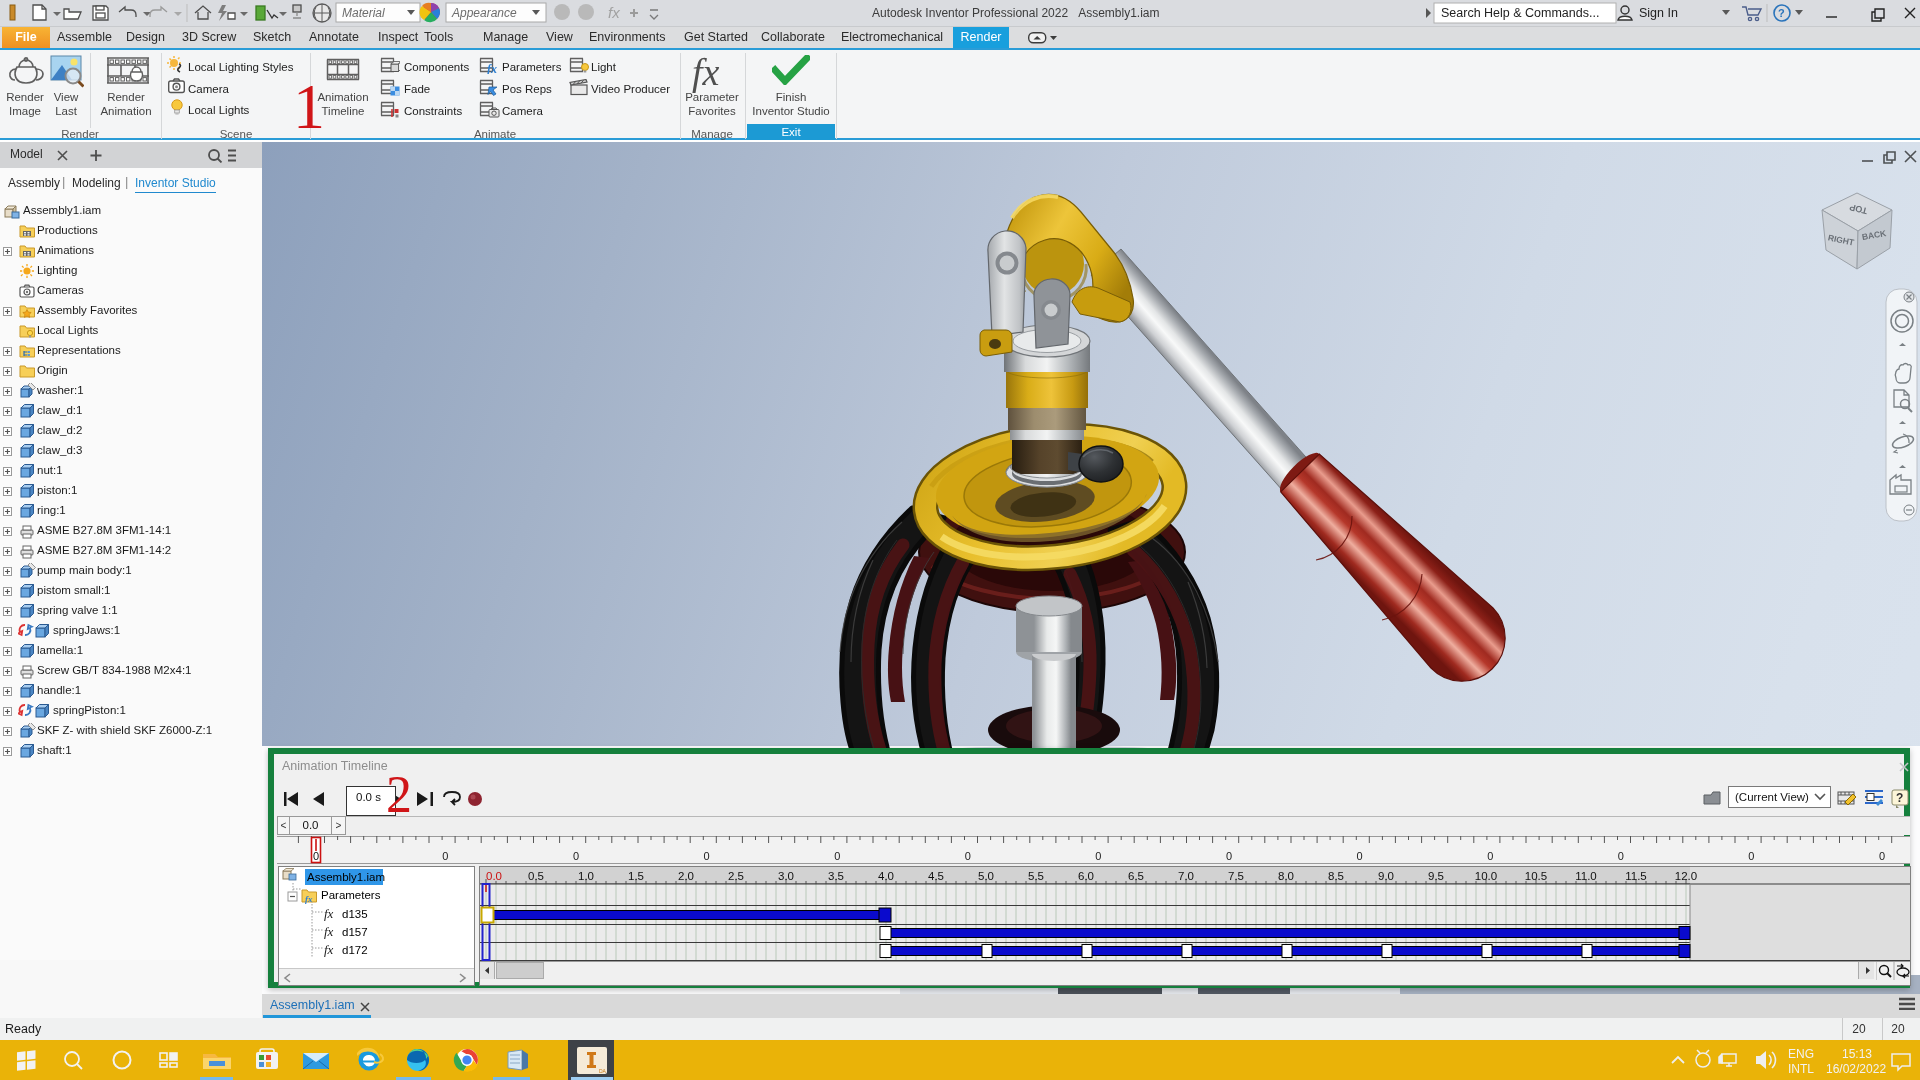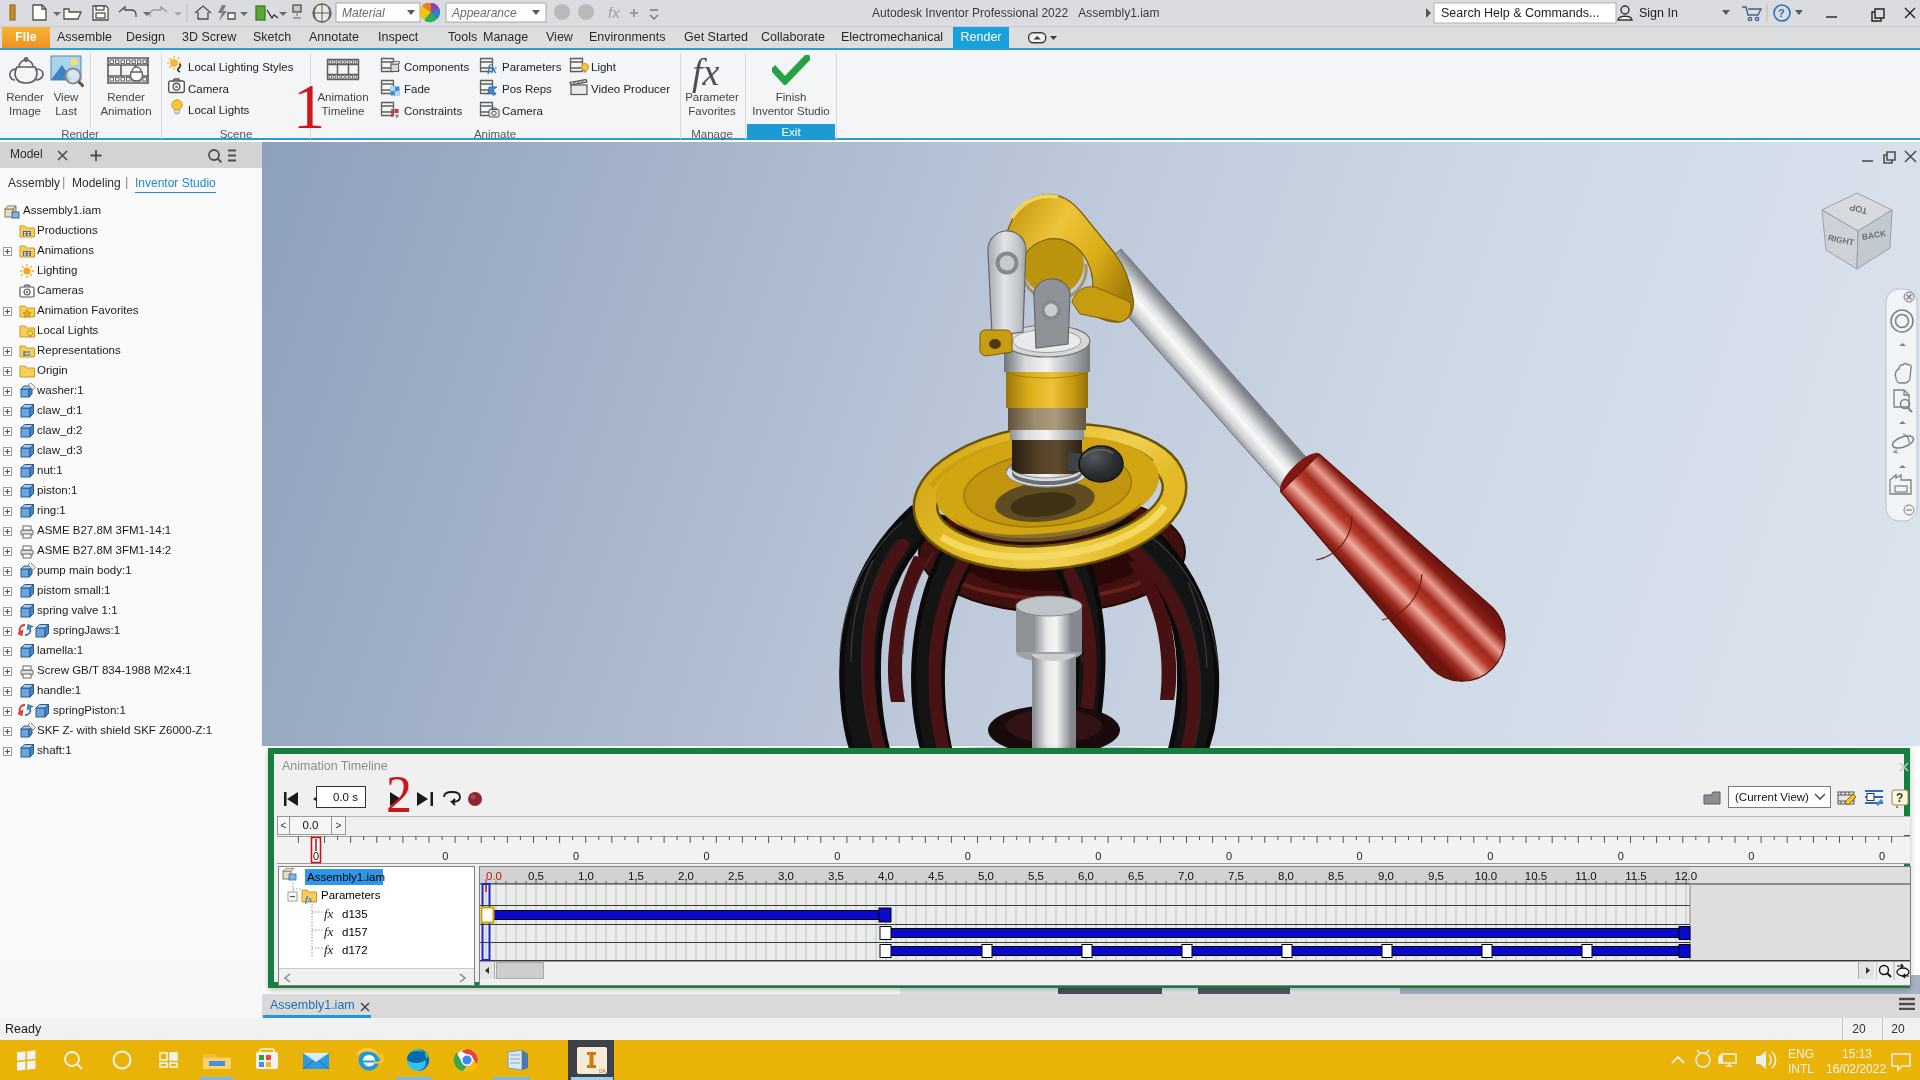--- a/index.html
+++ b/index.html
@@ -110,21 +110,21 @@
 </svg>
 </div>
 <div class="abs" id="tabrow">
 <div class="abs" style="left:2px;top:0;width:48px;height:21px;background:linear-gradient(#f8b434,#ef9022);color:#fff;font-size:12.5px;font-weight:bold;text-align:center;line-height:21px">File</div>
 <div class="abs tabt" style="left:57px">Assemble</div>
 <div class="abs tabt" style="left:126px">Design</div>
 <div class="abs tabt" style="left:182px">3D Screw</div>
 <div class="abs tabt" style="left:253px">Sketch</div>
 <div class="abs tabt" style="left:309px">Annotate</div>
 <div class="abs tabt" style="left:378px">Inspect</div>
-<div class="abs tabt" style="left:448px">Tools</div>
+<div class="abs tabt" style="left:424px">Tools</div>
 <div class="abs tabt" style="left:483px">Manage</div>
 <div class="abs tabt" style="left:546px">View</div>
 <div class="abs tabt" style="left:589px">Environments</div>
 <div class="abs tabt" style="left:684px">Get Started</div>
 <div class="abs tabt" style="left:761px">Collaborate</div>
 <div class="abs tabt" style="left:841px">Electromechanical</div>
 <div class="abs" style="left:953px;top:0;width:56px;height:21px;background:#189fdd;color:#fff;font-size:12.5px;text-align:center;line-height:21px">Render</div>
 <svg class="abs" style="left:1028px;top:5px" width="30" height="12" viewBox="0 0 30 12">
 <rect x="0.7" y="0.7" width="17" height="10" rx="4.5" fill="#f2f2f2" stroke="#3c3c3c" stroke-width="1.4"></rect>
 <path d="M5.5 7.5 l3.7 -3.5 l3.7 3.5 z" fill="#3c3c3c"></path>
@@ -386,21 +386,21 @@
 </div>
 <div class="abs" style="left:0;top:103px;width:262px;height:20px">
 <svg class="abs" style="left:3px;top:6px" width="9" height="9" viewBox="0 0 9 9">
           <rect x="0.5" y="0.5" width="8" height="8" fill="#fff" stroke="#9a9a9a"></rect>
           <path d="M2 4.5 h5 M4.5 2 v5" stroke="#555" stroke-width="1.2"></path>
         </svg>
 <svg class="abs" style="left:19px;top:2px" width="17" height="16" viewBox="0 0 17 16">
           <path d="M1 3 h5 l1.5 2 h8 v9 h-14.5 z" fill="#f7cf58" stroke="#c9992a" stroke-width="1"></path>
           <path d="M8 6.5 l1.3 2.6 2.9 .4 -2.1 2 .5 2.9 -2.6 -1.4 -2.6 1.4 .5 -2.9 -2.1 -2 2.9 -.4 z" fill="#f5a81c" stroke="#c07808" stroke-width="0.6"></path>
         </svg>
-<div class="abs" style="left:37px;top:3px">Animation Favorites</div>
+<div class="abs" style="left:37px;top:3px">Assembly Favorites</div>
 </div>
 <div class="abs" style="left:0;top:123px;width:262px;height:20px">
 <svg class="abs" style="left:19px;top:2px" width="17" height="16" viewBox="0 0 17 16">
           <path d="M1 3 h5 l1.5 2 h8 v9 h-14.5 z" fill="#f7cf58" stroke="#c9992a" stroke-width="1"></path>
           <circle cx="11" cy="10" r="2.6" fill="#ffd84d" stroke="#b8860b" stroke-width="0.8"></circle>
           <rect x="10" y="12.6" width="2" height="1.8" fill="#999"></rect>
         </svg>
 <div class="abs" style="left:37px;top:3px">Local Lights</div>
 </div>
 <div class="abs" style="left:0;top:143px;width:254px;height:20px">
@@ -873,21 +873,21 @@
 <g fill="#1a1a1a">
 <path d="M2 3 v14 h2.5 v-14 z M16 3 v14 l-11 -7 z"></path>
 <path d="M42 3 v14 l-11 -7 z"></path>
 <path d="M108 3 v14 l11 -7 z"></path>
 <path d="M135 3 v14 l11 -7 z M148.5 3 v14 h2.5 v-14 z"></path>
 </g>
 <path d="M162 8 c0 -3 3 -5 8 -5 c5 0 8 2 8 5 c0 3 -3 5 -8 5 l3 3 m-3 -3 l3 -3" fill="none" stroke="#1a1a1a" stroke-width="1.8"></path>
 <circle cx="193" cy="10" r="7" fill="#8e2430"></circle>
 <circle cx="191" cy="8" r="2.5" fill="#b85560" opacity="0.7"></circle>
 </svg>
-<div class="abs" style="left:42px;top:32px;width:50px;height:22px;background:#fff;border:1px solid #333;font-size:11.5px;color:#111;line-height:20px;padding-left:16px">0.0 s</div>
+<div class="abs" style="left:72px;top:32px;width:50px;height:30px;background:#fff;border:1px solid #333;font-size:11.5px;color:#111;line-height:20px;padding-left:9px">0.0 s</div>
 <div class="abs" style="left:112px;top:16px;font-family:'Liberation Serif',serif;font-size:52px;color:#d01518;line-height:50px">2</div>
 <svg class="abs" style="left:1428px;top:35px" width="22" height="18" viewBox="0 0 22 18">
 <path d="M2 6 h7 l2 -3 h7 v12 h-16 z" fill="#8a8e93" stroke="#5a5e62"></path>
 </svg>
 <div class="abs" style="left:1454px;top:32px;width:103px;height:22px;background:#fff;border:1px solid #7a7a7a;font-size:11.5px;color:#111;line-height:20px;padding-left:6px">(Current View)</div>
 <svg class="abs" style="left:1540px;top:39px" width="12" height="8" viewBox="0 0 12 8">
       <path d="M1 1 l5 5 l5 -5" fill="none" stroke="#555" stroke-width="1.6"></path>
     </svg>
 <svg class="abs" style="left:1563px;top:34px" width="20" height="20" viewBox="0 0 20 20">
 <rect x="1" y="4" width="16" height="12" fill="#e8e8e8" stroke="#555"></rect>

